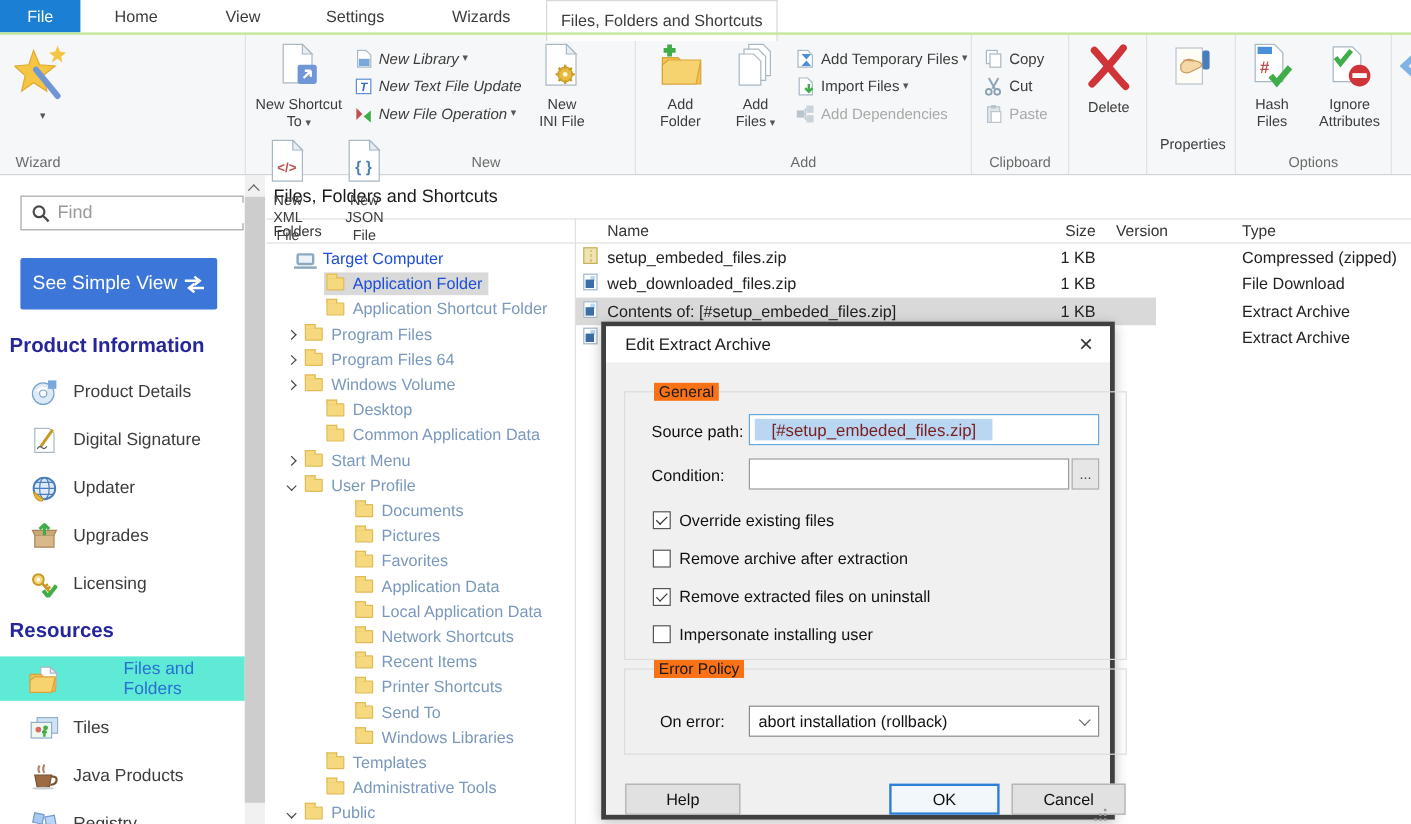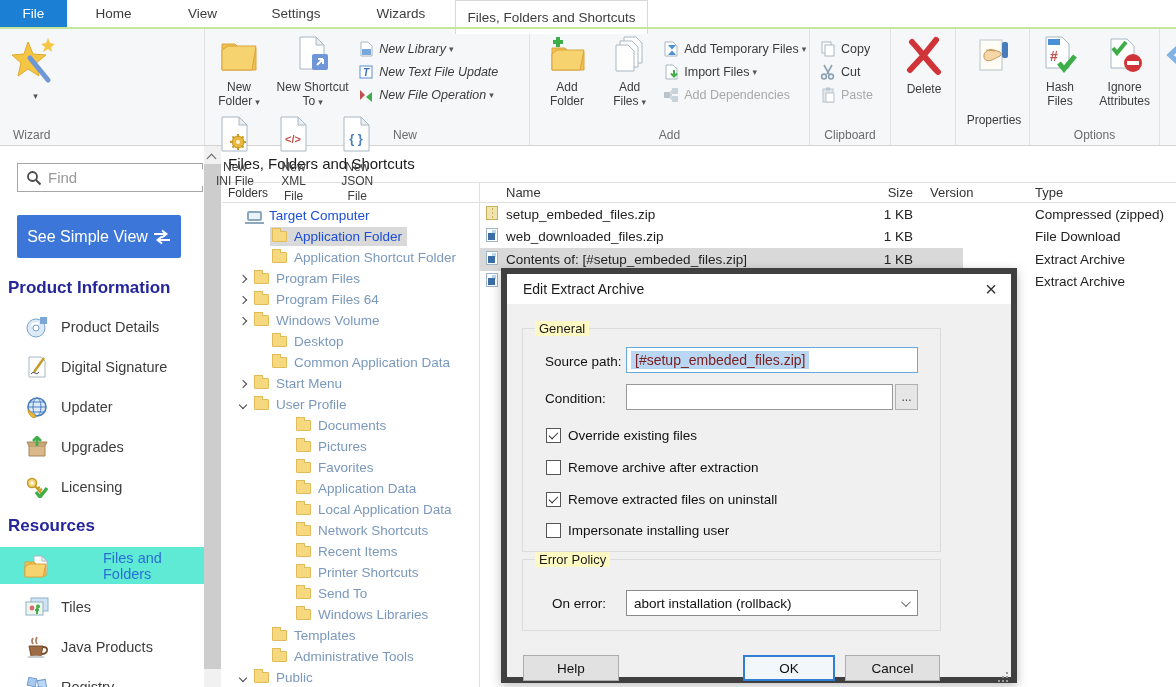--- a/index.html
+++ b/index.html
@@ -79,32 +79,32 @@
   .frow .fsize { text-align:right; }
   .frow.selected { background:linear-gradient(to right,#d9d9d9 0,#d9d9d9 483px,transparent 483px); }
   .frow .fico { margin-left:6px; }
   .ico-zip { width:12px; height:14px; background:#efe3b0; border:1px solid #c9ae5c; position:relative; display:inline-block; }
   .ico-zip::after { content:""; position:absolute; left:5px; top:1px; width:1px; height:11px; background:repeating-linear-gradient(#c9ae5c 0 2px,transparent 2px 4px); }
   .ico-doc { width:12px; height:14px; background:#fff; border:1px solid #9fb6c9; position:relative; display:inline-block; }
   .ico-doc::after { content:""; position:absolute; left:1px; bottom:1px; width:7px; height:7px; background:#3b6ea5; }
   .ico-doc::before { content:""; position:absolute; right:1px; top:1px; width:4px; height:4px; background:#bcd9f2; }
 
   
-  .dialog { position:absolute; left:501px; top:268px; width:516px; height:415px; background:#f0f0f0; border:6px solid #404040; box-shadow:0 3px 10px rgba(0,0,0,.25); z-index:50; }
+  .dialog { position:absolute; left:501px; top:268px; width:428px; height:415px; background:#f0f0f0; border:4px solid #404040; box-shadow:0 3px 10px rgba(0,0,0,.25); z-index:50; }
   .dlg-title { height:30px; background:#fff; display:flex; align-items:center; }
   .dlg-title .ttl { margin-left:16px; font-size:14px; color:#1a1a1a; }
   .dlg-close { margin-left:auto; width:40px; height:30px; border:none; background:transparent; font-size:20px; color:#333; cursor:default; font-family:inherit; line-height:30px; }
   .groupbox { position:absolute; left:15px; width:419px; border:1px solid #dcdcdc; }
   .gb-general { top:54px; height:224px; }
   .gb-error { top:285px; height:72px; }
-  .gb-label { position:absolute; left:12px; top:-8px; background:#fef9c3; padding:0 4px; font-size:13px; color:#1a1a1a; }
+  .gb-label { position:absolute; left:24px; top:-8px; background:#f97316; padding:0 4px; font-size:13px; color:#1a1a1a; }
   .fldlabel { position:absolute; font-size:13.5px; color:#111; }
   .txtfield { position:absolute; height:26px; background:#fff; border:1px solid #999; display:flex; align-items:center; }
   .txtfield.focus { border-color:#66a8dc; }
-  .seltext { margin-left:4px; background:#b9d6f2; color:#7b2121; font-size:14px; padding:1px 4px; }
+  .seltext { margin-left:4px; background:#b9d6f2; color:#7b2121; font-size:14px; padding:1px 14px; }
   .browse { position:absolute; width:23px; height:26px; background:#e6e6e6; border:1px solid #b0b0b0; font-size:12px; color:#444; cursor:default; font-family:inherit; }
   .cbrow { position:absolute; left:39px; display:flex; align-items:center; height:20px; }
   .cbox { width:15px; height:15px; background:#fff; border:1px solid #555; position:relative; flex:none; }
   .checked .cbox::after { content:""; position:absolute; left:2px; top:3px; width:8px; height:4px; border-left:1.6px solid #333; border-bottom:1.6px solid #333; transform:rotate(-45deg); }
   .cbrow .cblbl { margin-left:7px; font-size:13.5px; color:#111; }
   .dropdown { position:absolute; height:26px; background:#fff; border:1px solid #8a8a8a; display:flex; align-items:center; font-size:13.5px; color:#111; }
   .dropdown .dval { margin-left:7px; }
   .dropdown .dchev { margin-left:auto; margin-right:9px; width:7px; height:7px; border-right:1.5px solid #666; border-bottom:1.5px solid #666; transform:rotate(45deg) translateY(-2px); }
   .dbtn { position:absolute; top:381px; height:26px; background:#e1e1e1; border:1px solid #adadad; font-size:13.5px; color:#111; cursor:default; font-family:inherit; }
   .dbtn.ok { background:#f2f7fc; border:2px solid #2f7fd6; }
@@ -134,29 +134,20 @@
             <polygon points="16,6 21,18 34,19 24,27 27,40 16,33 6,40 9,27 0,19 12,18" fill="#f5c544" stroke="#e0a92c" stroke-width="1"></polygon>
             <polygon points="36,2 38,7 43,8 39,11 40,16 36,13 31,16 33,11 29,8 34,7" fill="#f5c544"></polygon>
             <line x1="18" y1="22" x2="36" y2="44" stroke="#6f96d6" stroke-width="5" stroke-linecap="round"></line>
           </svg>
         </span>
       </div>
       <div class="glabel" style="text-align:left;padding-left:13px;">Wizard</div>
     </div>
 
     <div class="rgroup" style="left:205px;width:325px;">
-      <div class="bigbtn" style="margin-left:8px;width:52px;">
-        <span>
-          <svg width="42" height="38" viewBox="0 0 42 38">
-            <path d="M4 8 h13 l4 4 h17 v22 H4 z" fill="#f2c14e" stroke="#d9a33c"></path>
-            <path d="M4 14 l6 -4 h28 l-4 24 H4 z" fill="#f7d36f" stroke="#d9a33c"></path>
-          </svg>
-        </span>
-        <span class="lbl caret">New Folder</span>
-      </div>
       <div class="bigbtn" style="margin-left:6px;width:76px;">
         <span>
           <svg width="38" height="38" viewBox="0 0 38 38">
             <path d="M6 1 h16 l8 8 v24 H6 z" fill="#fff" stroke="#a8b8c4"></path>
             <path d="M22 1 v8 h8 z" fill="#e8eef2" stroke="#a8b8c4"></path>
             <rect x="18" y="18" width="16" height="16" fill="#6f96d6" rx="2"></rect>
             <path d="M23 29 l6 -6 M29 23 h-5 M29 23 v5" stroke="#fff" stroke-width="2" fill="none"></path>
           </svg>
         </span>
         <span class="lbl caret">New Shortcut To</span>

